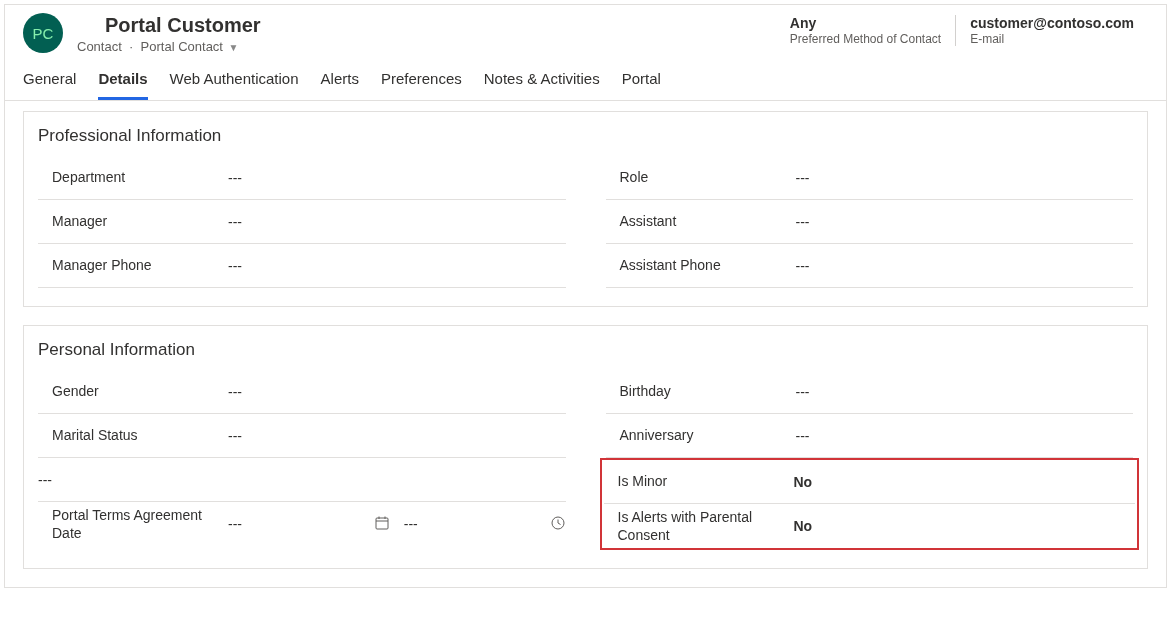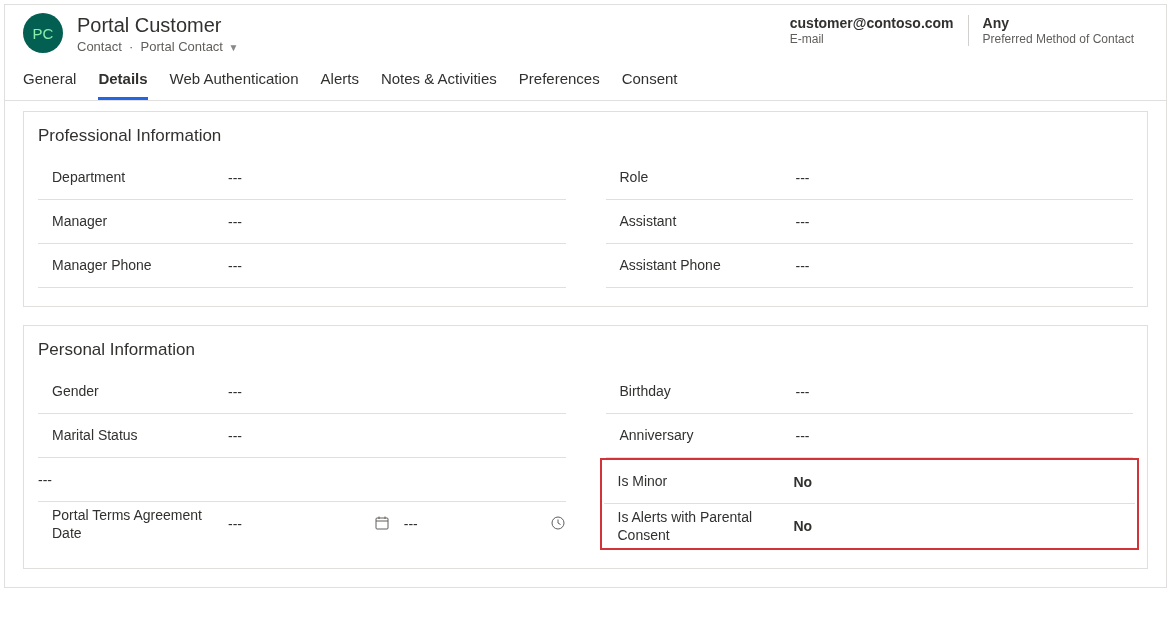--- a/index.html
+++ b/index.html
@@ -28,21 +28,21 @@
     border-radius: 50%;
     background: #025f52;
     color: #86efac;
     display: flex; align-items: center; justify-content: center;
     font-size: 15px; font-weight: 500;
     flex-shrink: 0;
     margin-right: 14px;
   }
   .title-block { flex: 1; }
   .title-block .rec-name {
-    font-size: 20px; font-weight: 400; line-height: 1.2;
+    font-size: 20px; font-weight: 700; line-height: 1.2; margin-left: 28px;
   }
   .title-block .rec-sub {
     font-size: 13px; color: #605e5c; margin-top: 2px;
   }
   .title-block .rec-sub .chev {
     font-size: 10px; color: #888; padding-left: 2px; vertical-align: middle;
   }
 
   .header-meta {
     display: flex;
@@ -145,38 +145,38 @@
         <div class="rec-name">Portal Customer</div>
         <div class="rec-sub">
           <span>Contact</span>
           &nbsp;·&nbsp;
           <span>Portal Contact</span>
           <span class="chev">▼</span>
         </div>
       </div>
       <div class="header-meta">
         <div class="meta-cell">
+          <div class="mv">Any</div>
+          <div class="ml">Preferred Method of Contact</div>
+        </div>
+        <div class="meta-cell">
           <div class="mv">customer@contoso.com</div>
           <div class="ml">E-mail</div>
-        </div>
-        <div class="meta-cell">
-          <div class="mv">Any</div>
-          <div class="ml">Preferred Method of Contact</div>
         </div>
       </div>
     </div>
 
     <div class="tabs">
       <div class="tab">General</div>
       <div class="tab active">Details</div>
       <div class="tab">Web Authentication</div>
       <div class="tab">Alerts</div>
+      <div class="tab">Preferences</div>
       <div class="tab">Notes &amp; Activities</div>
-      <div class="tab">Preferences</div>
-      <div class="tab">Consent</div>
+      <div class="tab">Portal</div>
     </div>
   </div>
 
   <div style="border-top:1px solid #e1dfdd;"></div>
 
   <div class="content-area">
 
     <div class="section-card">
       <div class="section-title">Professional Information</div>
       <div class="two-col">

